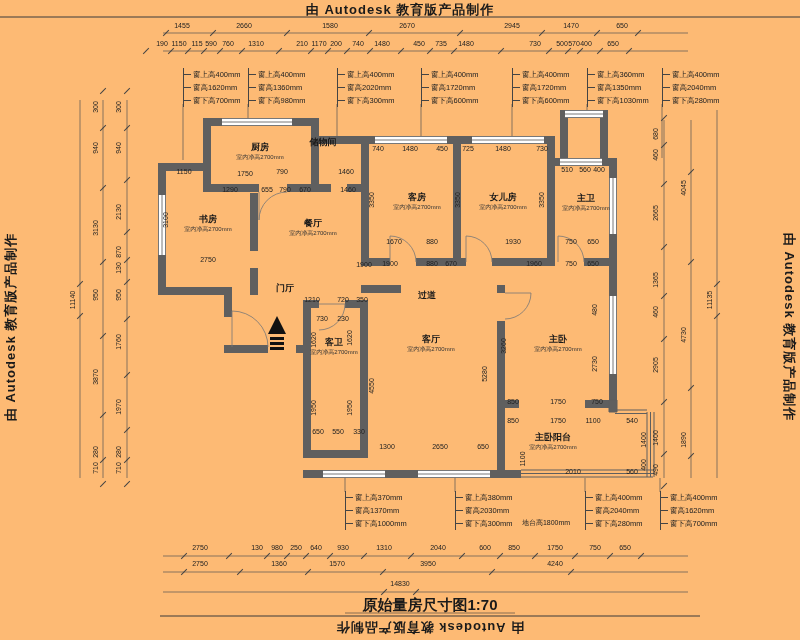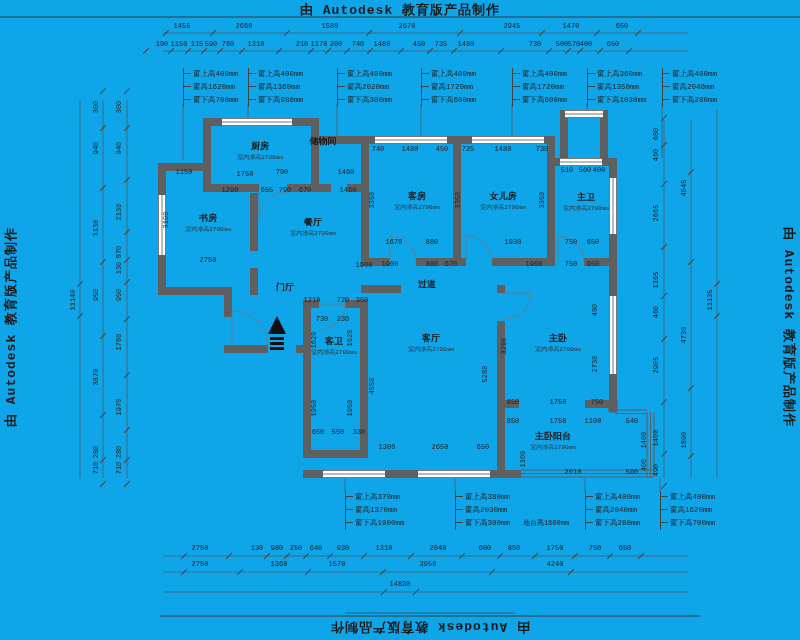--- a/index.html
+++ b/index.html
@@ -1,17 +1,17 @@
 <!DOCTYPE html>
 <html><head>
 <meta charset="utf-8">
 <style>
   html,body{margin:0;padding:0;background:#fff;}
-  .page{position:relative;width:800px;height:640px;background:#0ea5e9;overflow:hidden;
-        font-family:Liberation Mono, monospace;color:#1a1a1a;}
+  .page{position:relative;width:800px;height:640px;background:#fdba74;overflow:hidden;
+        font-family:Liberation Sans, sans-serif;color:#1a1a1a;}
   .stamp{position:absolute;font-size:13px;font-weight:bold;white-space:nowrap;letter-spacing:1px;}
   .stamp-top{top:1px;left:0;width:800px;text-align:center;}
   .stamp-bottom{top:618px;left:280px;width:300px;text-align:center;transform:rotate(180deg);}
   .stamp-left{top:318px;left:-139px;width:300px;text-align:center;transform:rotate(-90deg);}
   .stamp-right{top:318px;left:639px;width:300px;text-align:center;transform:rotate(90deg);}
   .title{position:absolute;top:596px;left:160px;width:540px;text-align:center;
          font-size:15px;font-weight:bold;}
   .dim{position:absolute;font-size:7px;line-height:8px;white-space:nowrap;
        transform:translate(-50%,-50%);color:#222;}
   .dim.rot{transform:translate(-50%,-50%) rotate(-90deg);}
@@ -163,20 +163,21 @@
       <rect x="270" y="342" width="14" height="3"></rect>
       <rect x="270" y="347" width="14" height="3"></rect>
     </g>
   </svg>
 
   <div class="stamp stamp-top">由 Autodesk 教育版产品制作</div>
   <div class="stamp stamp-bottom">由 Autodesk 教育版产品制作</div>
   <div class="stamp stamp-left">由 Autodesk 教育版产品制作</div>
   <div class="stamp stamp-right">由 Autodesk 教育版产品制作</div>
 
+  <div class="title">原始量房尺寸图1:70</div>
 
   <div>
       <span class="dim" style="left: 182px; top: 26px;">1455</span>
       <span class="dim" style="left: 244px; top: 26px;">2660</span>
       <span class="dim" style="left: 330px; top: 26px;">1580</span>
       <span class="dim" style="left: 407px; top: 26px;">2670</span>
       <span class="dim" style="left: 512px; top: 26px;">2945</span>
       <span class="dim" style="left: 571px; top: 26px;">1470</span>
       <span class="dim" style="left: 622px; top: 26px;">650</span>
       <span class="tick" style="left: 166px; top: 33px;"></span>
@@ -425,21 +426,21 @@
       <span class="dim" style="left: 546px; top: 523px;">地台高1800mm</span>
     </div>
   <div>
       <div class="room" style="left: 260px; top: 152px;"><span>厨房</span><span class="sub">室内净高2700mm</span></div>
       <div class="room" style="left: 323px; top: 142px;"><span>储物间</span></div>
       <div class="room" style="left: 208px; top: 224px;"><span>书房</span><span class="sub">室内净高2700mm</span></div>
       <div class="room" style="left: 313px; top: 228px;"><span>餐厅</span><span class="sub">室内净高2700mm</span></div>
       <div class="room" style="left: 417px; top: 202px;"><span>客房</span><span class="sub">室内净高2700mm</span></div>
       <div class="room" style="left: 503px; top: 202px;"><span>女儿房</span><span class="sub">室内净高2700mm</span></div>
       <div class="room" style="left: 586px; top: 203px;"><span>主卫</span><span class="sub">室内净高2700mm</span></div>
-      <div class="room" style="left: 427px; top: 285px;"><span>过道</span></div>
+      <div class="room" style="left: 427px; top: 295px;"><span>过道</span></div>
       <div class="room" style="left: 285px; top: 288px;"><span>门厅</span></div>
       <div class="room" style="left: 334px; top: 347px;"><span>客卫</span><span class="sub">室内净高2700mm</span></div>
       <div class="room" style="left: 431px; top: 344px;"><span>客厅</span><span class="sub">室内净高2700mm</span></div>
       <div class="room" style="left: 558px; top: 344px;"><span>主卧</span><span class="sub">室内净高2700mm</span></div>
       <div class="room" style="left: 553px; top: 442px;"><span>主卧阳台</span><span class="sub">室内净高2700mm</span></div>
     </div>
   <div>
       <div class="callout" style="left: 183px; top: 68px;">
         <div class="cl">窗上高400mm</div>
         <div class="cl">窗高1620mm</div>

